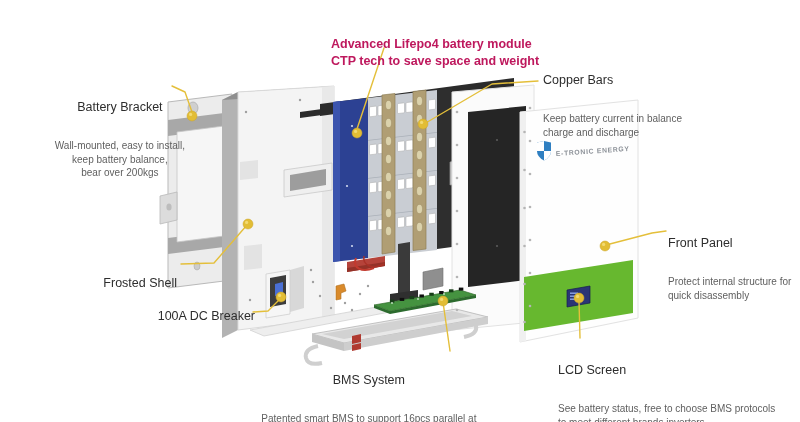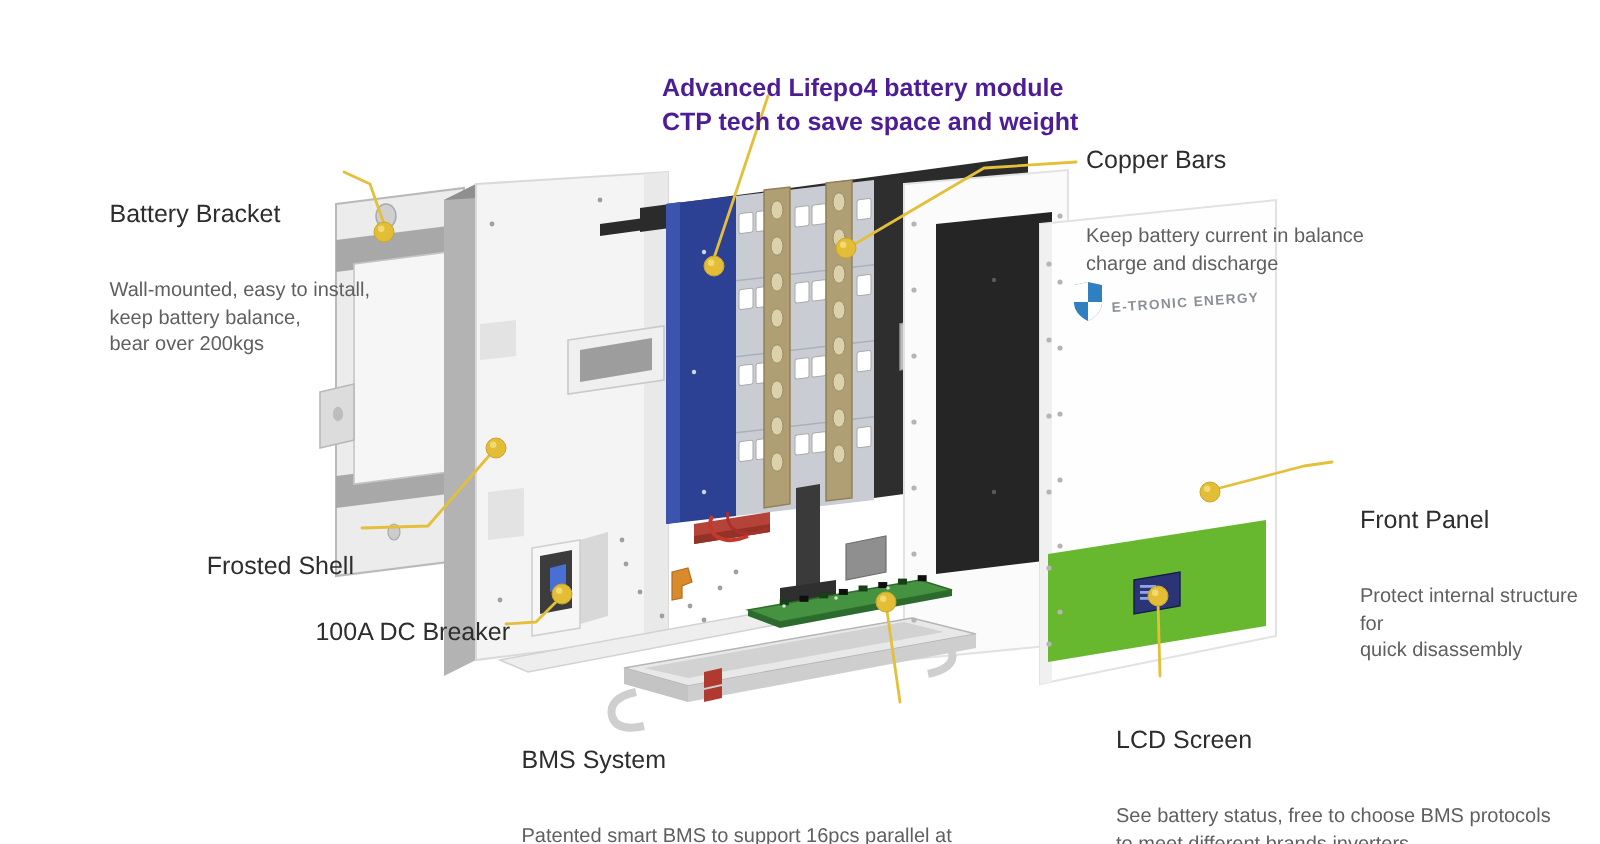--- a/index.html
+++ b/index.html
@@ -4,22 +4,22 @@
 <style>
   html,body{margin:0;padding:0;background:#fff;}
   .stage{
     position:relative;width:800px;height:422px;overflow:hidden;background:#ffffff;
     font-family:"Liberation Sans", sans-serif;
   }
   .stage svg{position:absolute;left:0;top:0;}
   .callout{position:absolute;white-space:pre-line;line-height:1.3;}
   .callout .title{font-size:12.5px;font-weight:normal;color:#2d2d2d;line-height:1.25;}
   .callout .desc{font-size:10px;color:#5f5f5f;margin-top:3px;line-height:1.35;}
-  .align-right{text-align:left;}
-  .big-title{font-size:12.5px;font-weight:bold;color:#4c1d95;line-height:1.35;}
+  .align-right{text-align:center;}
+  .big-title{font-size:12.5px;font-weight:bold;color:#be185d;line-height:1.35;}
   .leader{stroke:#e4bf3a;stroke-width:1.4;fill:none;stroke-linejoin:round;stroke-linecap:round;}
   .dot{fill:#e2bd35;stroke:#caa52d;stroke-width:.5;}
   .dot-hi{fill:#f2da72;stroke:none;}
 </style>
 </head>
 <body>
 
 <div class="stage">
 
   <svg width="800" height="422" viewBox="0 0 800 422">
@@ -266,21 +266,21 @@
     <div class="title">100A DC Breaker</div>
   </div>
 
   <div class="callout align-right" style="right:323px;top:352px;">
     <div class="title">BMS System</div>
     <div class="desc">Patented smart BMS to support 16pcs parallel at
 max. Prevent battery over charge and discharge,
 prolong battery life and monitor battery status</div>
   </div>
 
-  <div class="callout" style="left:668px;top:232px;margin-left:12px;">
+  <div class="callout" style="left:668px;top:215px;">
     <div class="title">Front Panel</div>
     <div class="desc">Protect internal structure for
 quick disassembly</div>
   </div>
 
   <div class="callout" style="left:558px;top:342px;">
     <div class="title">LCD Screen</div>
     <div class="desc">See battery status, free to choose BMS protocols
 to meet different brands inverters</div>
   </div>

